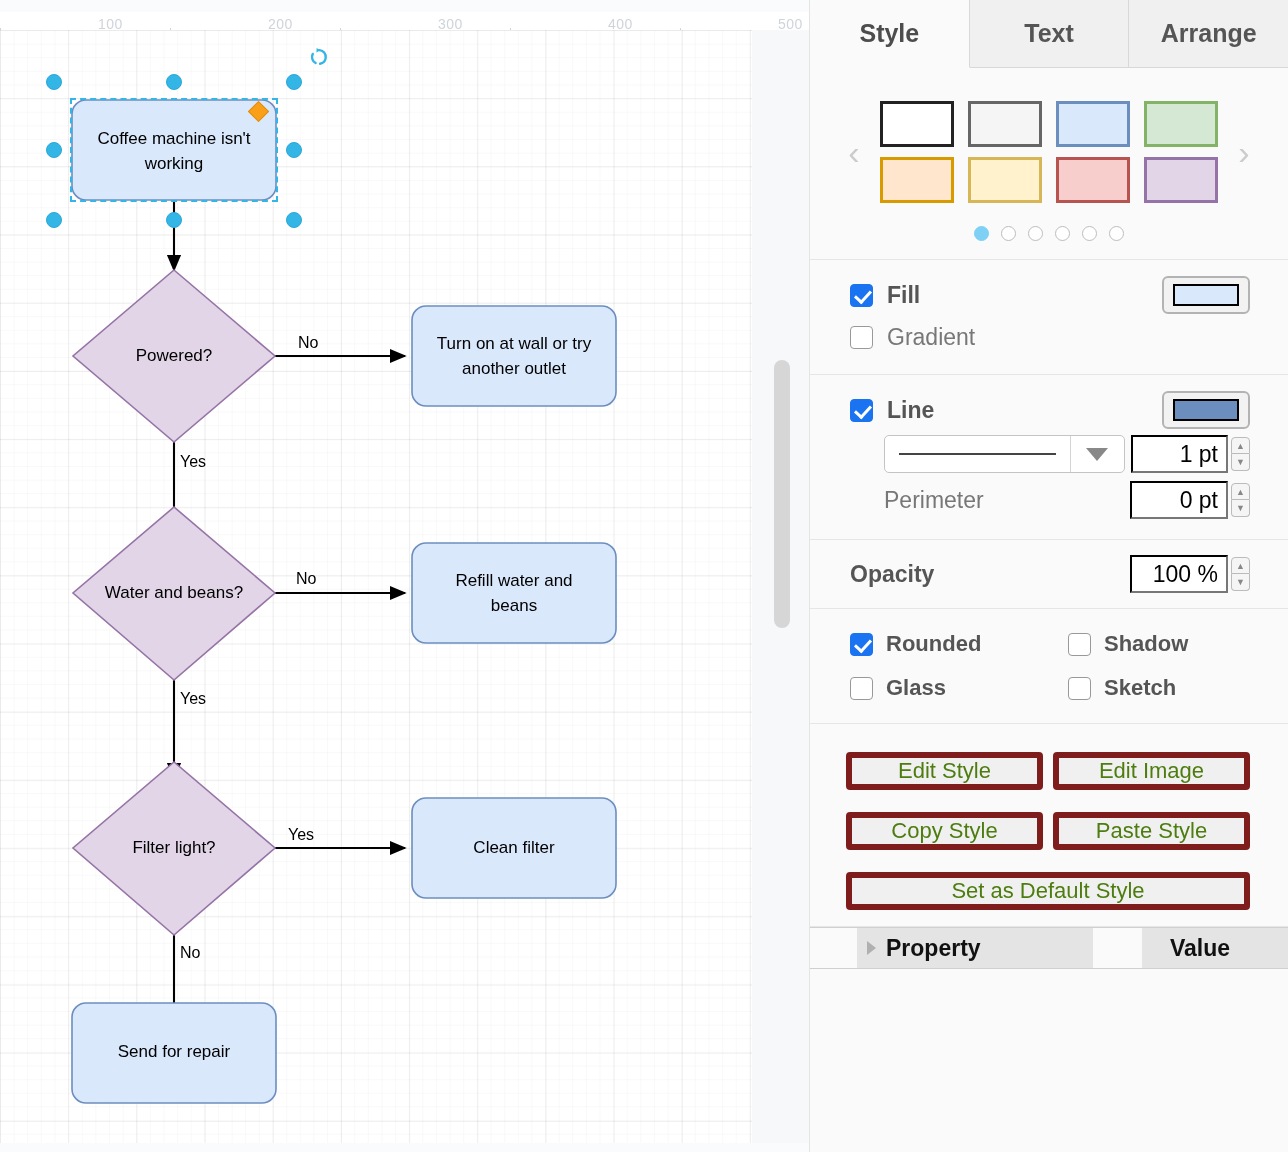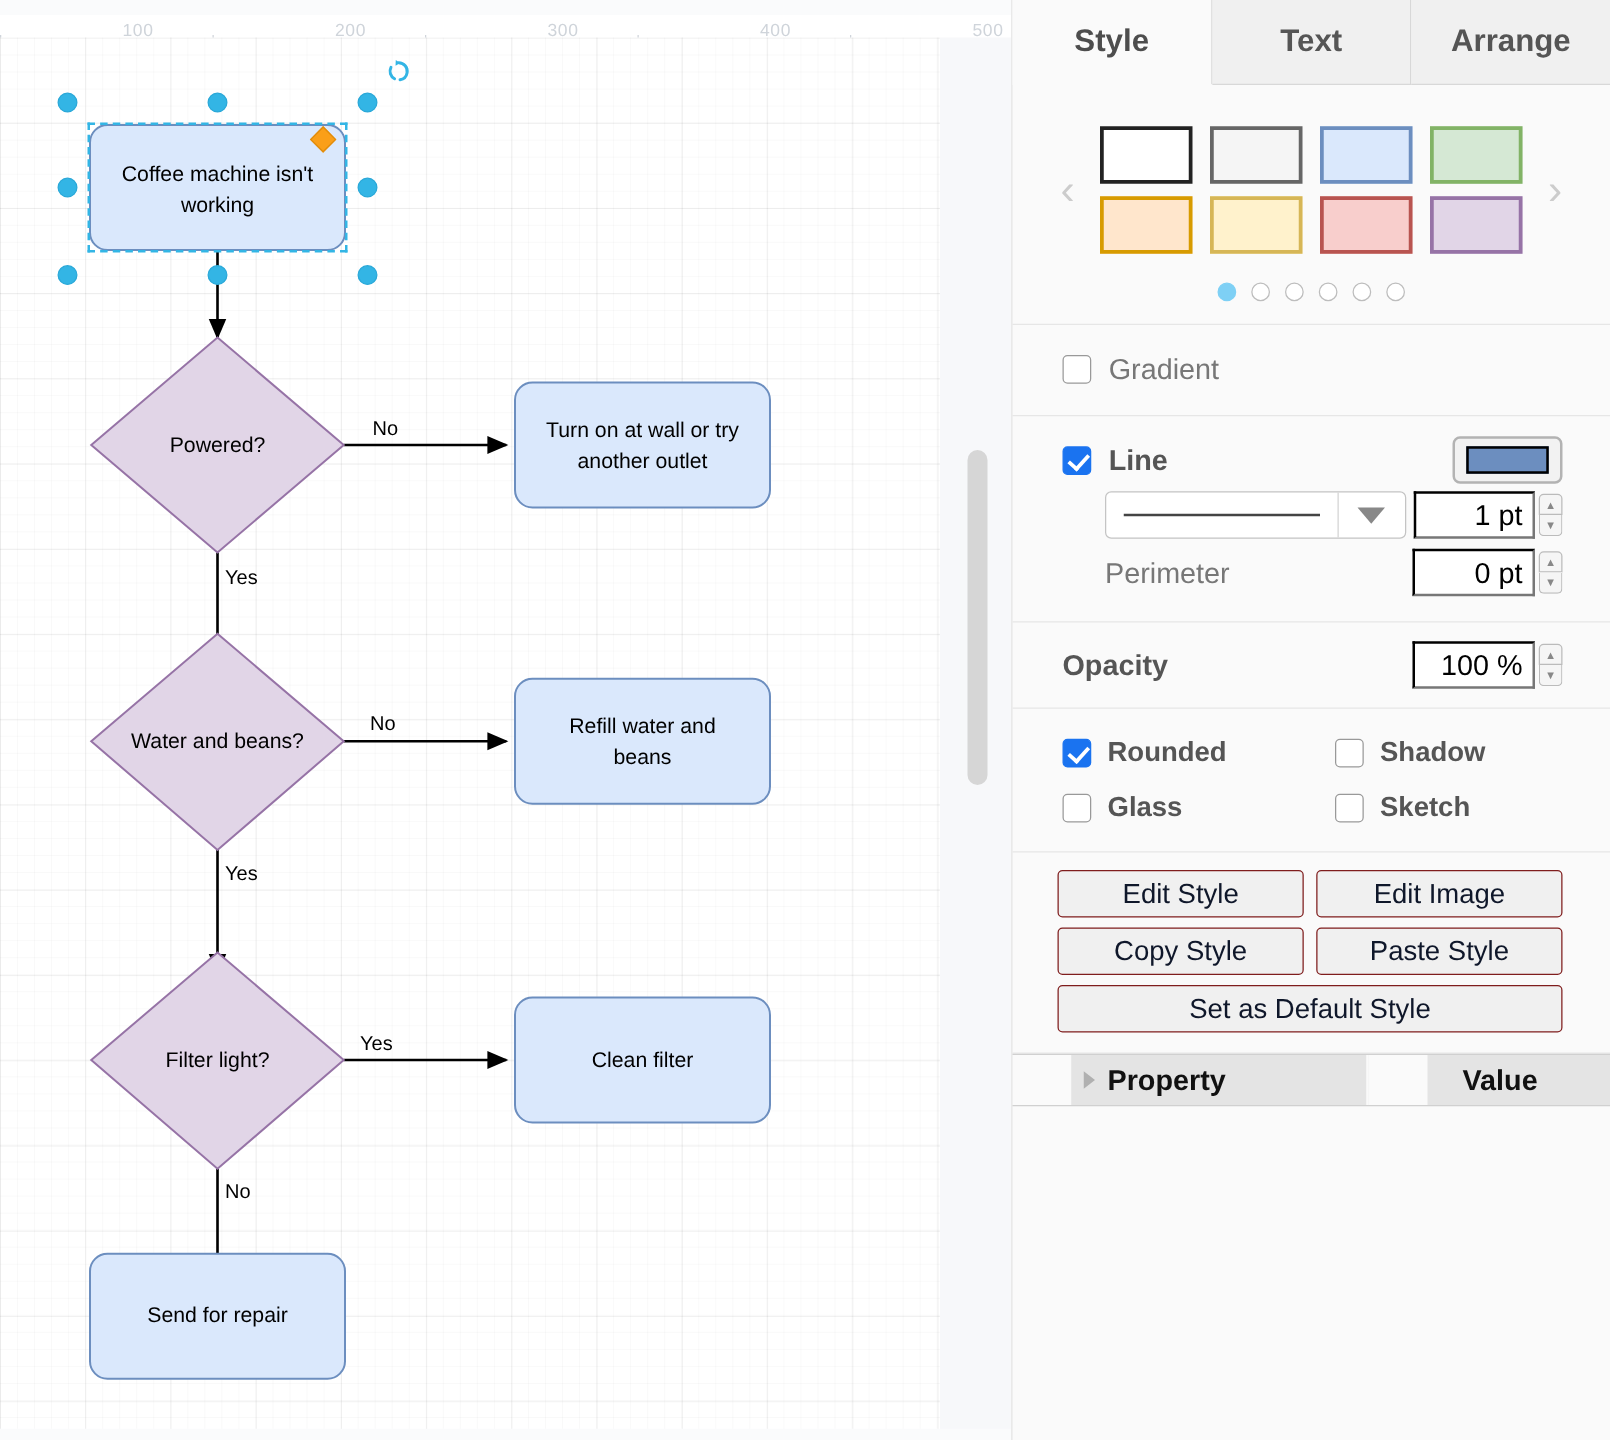--- a/index.html
+++ b/index.html
@@ -172,24 +172,25 @@
   }
 
   
   #flags { display: grid; grid-template-columns: 218px auto; row-gap: 18px; padding: 22px 0 22px 40px; }
   .flagcell { display: flex; align-items: center; }
   .flagcell .row-label { font-size: 22px; margin-left: 13px; }
 
   
   #btns { padding: 14px 38px 16px 36px; display: grid; grid-template-columns: 1fr 1fr; gap: 8px 10px; }
   .btn {
-    height: 38px; border: 1px solid #7f1d1d; border-radius: 4px; background: #f0f0f0;
-    font-size: 22px; color: #0f172a; cursor: pointer;
+    height: 38px; border: 6px solid #7f1d1d; border-radius: 4px; background: #f0f0f0;
+    font-size: 22px; color: #4d7c0f; cursor: pointer;
     display: flex; align-items: center; justify-content: center;
     font-family: "Liberation Sans", sans-serif;
+    margin-top: 14px;
   }
   .btn.wide { grid-column: 1 / span 2; }
 
   
   #proptable { display: flex; border-top: 1px solid #d0d0d0; border-bottom: 1px solid #d0d0d0; }
   .ph {
     height: 40px; background: #e4e4e4; display: flex; align-items: center;
     font-size: 23px; font-weight: bold; color: #111111; margin-left: 47px;
   }
   #ph-prop { width: 238px; padding-left: 10px; border-right: 2px solid #fafafa; }
@@ -366,20 +367,27 @@
         <div class="pal-dot"></div>
         <div class="pal-dot"></div>
         <div class="pal-dot"></div>
         <div class="pal-dot"></div>
         <div class="pal-dot"></div>
       </div>
     </div>
 
     <div class="sect" style="padding:14px 0 16px 0;">
       <div class="row" style="height:42px;">
+        <div class="cb checked"></div>
+        <div class="row-label">Fill</div>
+        <div class="color-btn">
+          <i style="background:#dae8fc;"></i>
+        </div>
+      </div>
+      <div class="row" style="height:42px;">
         <div class="cb"></div>
         <div class="row-label muted">Gradient</div>
       </div>
     </div>
 
     <div class="sect" style="padding:14px 0 16px 0;">
       <div class="row" style="height:42px;">
         <div class="cb checked"></div>
         <div class="row-label">Line</div>
         <div class="color-btn">

